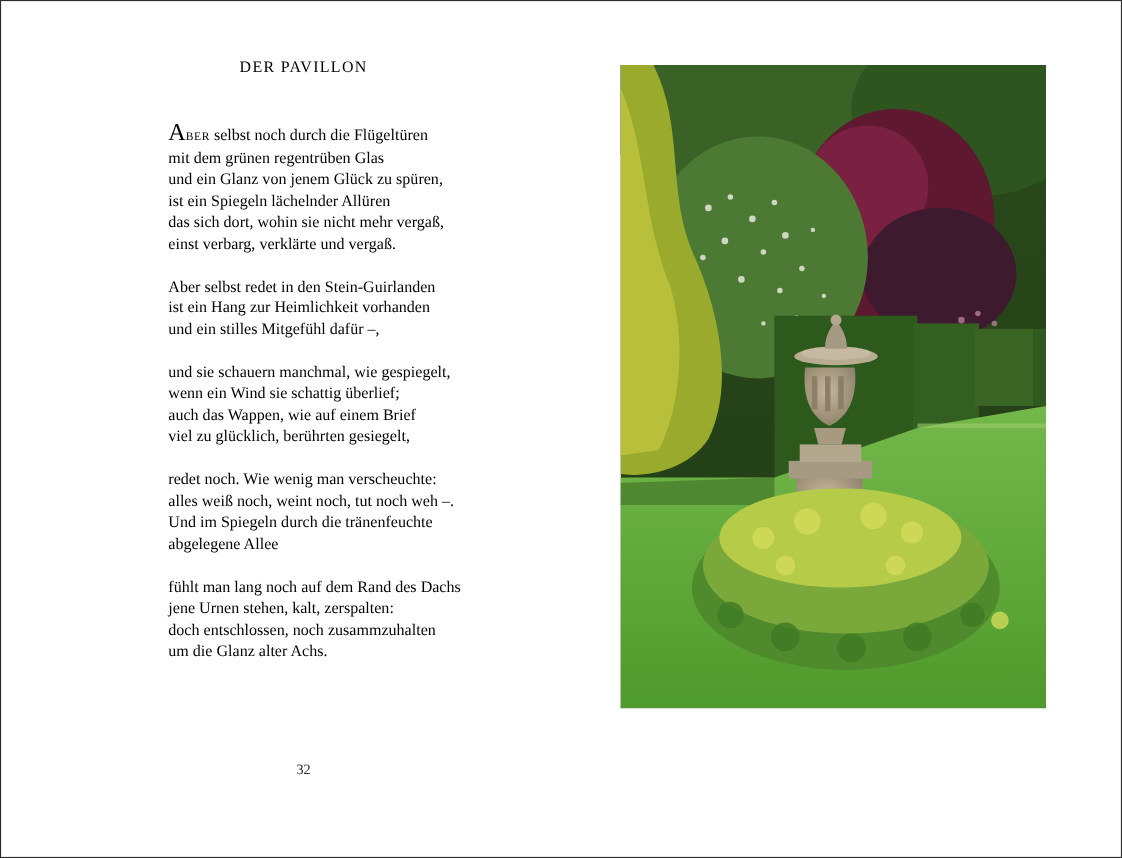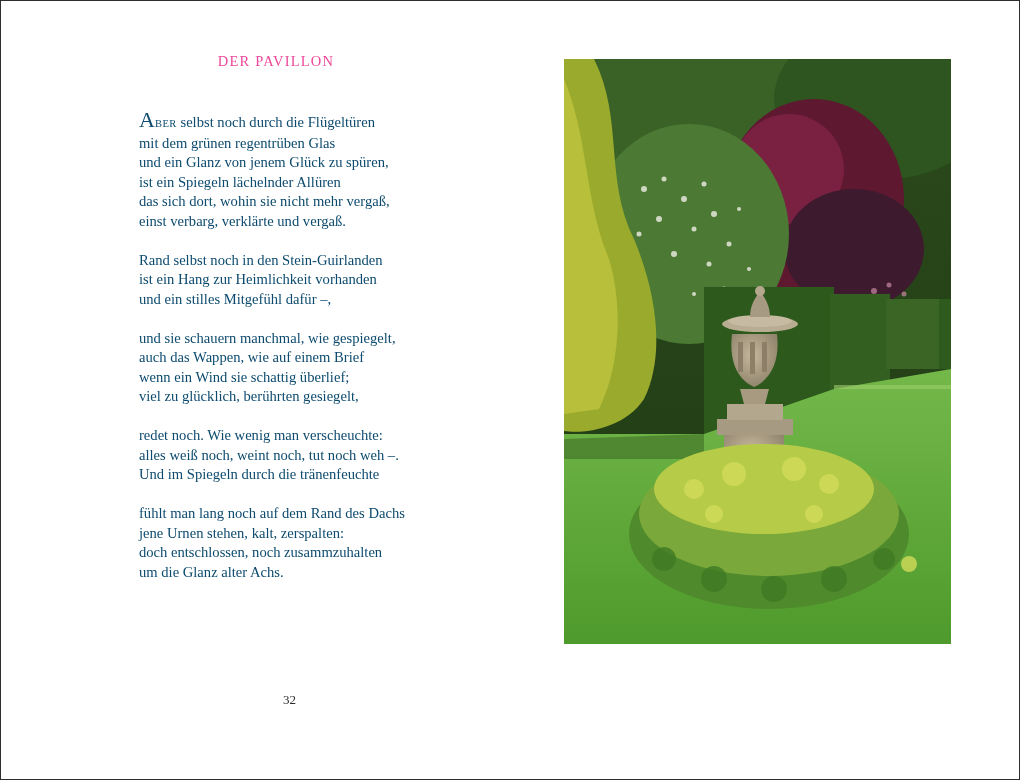--- a/index.html
+++ b/index.html
@@ -10,32 +10,32 @@
   }
   .page {
     position: absolute; left: 0; top: 0;
     width: 1018px; height: 778px;
     border: 1px solid #2e2e2e;
     background: #ffffff;
   }
   .title {
     position: absolute; left: 175px; top: 52px; width: 200px;
     text-align: center;
-    font-size: 14.5px; letter-spacing: 1.2px; color: #ec4899;
+    font-size: 14.5px; letter-spacing: 1.2px; color: #000000;
   }
   .poem {
-    position: absolute; left: 138px; top: 109px; width: 330px;
-    font-size: 14.6px; line-height: 19.5px; color: #0c4a6e;
+    position: absolute; left: 152px; top: 109px; width: 330px;
+    font-size: 14.6px; line-height: 19.5px; color: #000000;
   }
   .stanza { margin-bottom: 19.5px; }
   .line { white-space: nowrap; }
   .initial { font-size: 22px; line-height: 19px; }
   .smallcaps { font-size: 10.5px; letter-spacing: 0.5px; }
   .folio {
-    position: absolute; left: 255px; top: 691px; width: 40px; text-align: right;
+    position: absolute; left: 255px; top: 691px; width: 40px; text-align: center;
     font-size: 13px; color: #2a2a2a;
   }
   .photo {
     position: absolute; left: 563px; top: 58px; width: 387px; height: 585px;
     overflow: hidden;
   }
   .photo svg { display: block; }
 </style>
 </head>
 <body>
@@ -47,34 +47,35 @@
   <div class="poem">
     <div class="stanza">
       <div class="line"><span class="initial">A</span><span class="smallcaps">BER</span><span> selbst noch durch die Flügeltüren</span></div>
       <div class="line">mit dem grünen regentrüben Glas</div>
       <div class="line">und ein Glanz von jenem Glück zu spüren,</div>
       <div class="line">ist ein Spiegeln lächelnder Allüren</div>
       <div class="line">das sich dort, wohin sie nicht mehr vergaß,</div>
       <div class="line">einst verbarg, verklärte und vergaß.</div>
     </div>
     <div class="stanza">
-      <div class="line">Rand selbst noch in den Stein-Guirlanden</div>
+      <div class="line">Aber selbst redet in den Stein-Guirlanden</div>
       <div class="line">ist ein Hang zur Heimlichkeit vorhanden</div>
       <div class="line">und ein stilles Mitgefühl dafür –,</div>
     </div>
     <div class="stanza">
       <div class="line">und sie schauern manchmal, wie gespiegelt,</div>
+      <div class="line">wenn ein Wind sie schattig überlief;</div>
       <div class="line">auch das Wappen, wie auf einem Brief</div>
-      <div class="line">wenn ein Wind sie schattig überlief;</div>
       <div class="line">viel zu glücklich, berührten gesiegelt,</div>
     </div>
     <div class="stanza">
       <div class="line">redet noch. Wie wenig man verscheuchte:</div>
       <div class="line">alles weiß noch, weint noch, tut noch weh –.</div>
       <div class="line">Und im Spiegeln durch die tränenfeuchte</div>
+      <div class="line">abgelegene Allee</div>
     </div>
     <div class="stanza">
       <div class="line">fühlt man lang noch auf dem Rand des Dachs</div>
       <div class="line">jene Urnen stehen, kalt, zerspalten:</div>
       <div class="line">doch entschlossen, noch zusammzuhalten</div>
       <div class="line">um die Glanz alter Achs.</div>
     </div>
   </div>
 
   <div class="folio">32</div>

